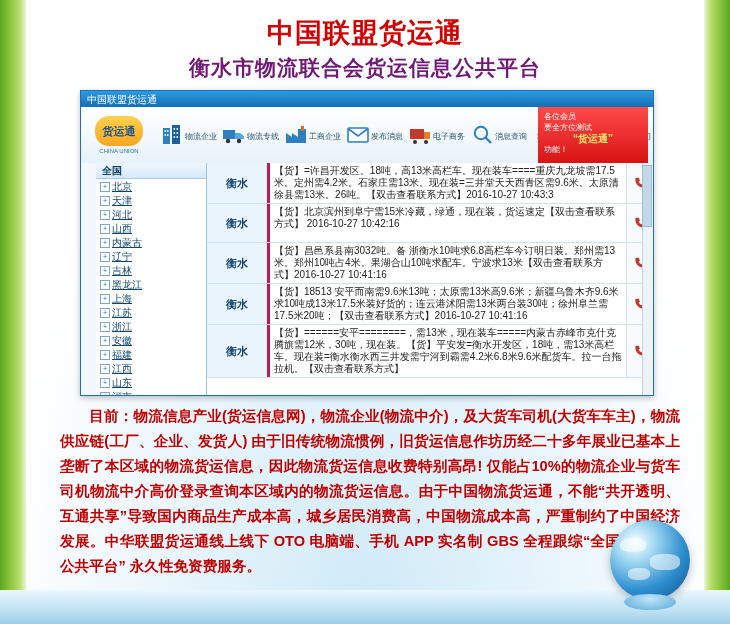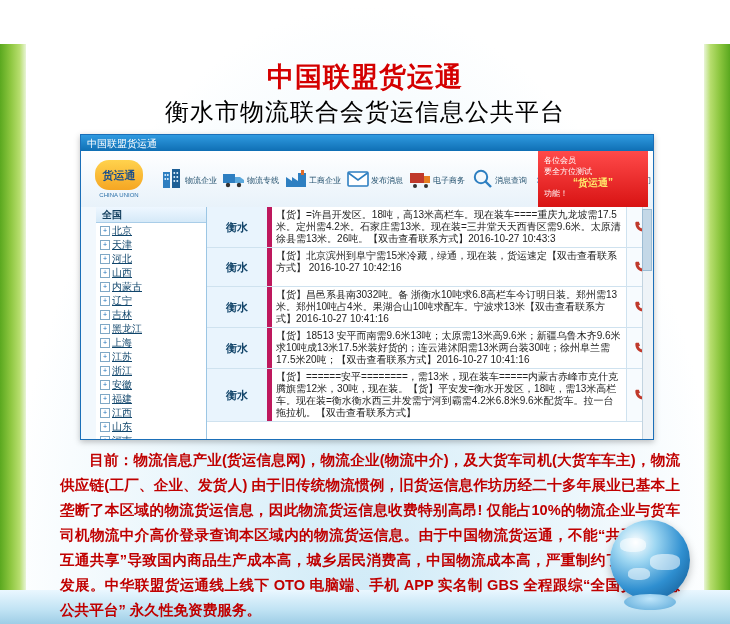--- a/index.html
+++ b/index.html
@@ -9,26 +9,26 @@
     background:
       radial-gradient(ellipse at 50% 100%, #cfeaf7 0%, #eaf6fc 40%, #ffffff 70%),
       linear-gradient(#ffffff,#ffffff);
     position:relative;
   }
   
   .band{position:absolute;top:0;bottom:0;width:26px;background:linear-gradient(90deg,#5aa81f,#8cc63f 40%,#b6dd6d 75%,#e8f5d6);}
   .band.left{left:0;}
   .band.right{right:0;background:linear-gradient(270deg,#5aa81f,#8cc63f 40%,#b6dd6d 75%,#e8f5d6);}
   .band-bottom{position:absolute;left:0;right:0;bottom:0;height:34px;background:linear-gradient(180deg,#eaf7ff,#bfe2f3 60%,#9ecde6);}
-  .page{position:absolute;inset:0;margin-top:44px;}
+  .page{position:absolute;inset:0;}
 
   
   .title-wrap{position:absolute;top:16px;left:0;right:0;text-align:center;}
   .title1{color:#d40000;font-size:27px;font-weight:bold;letter-spacing:1px;line-height:34px;text-shadow:0 1px 0 #fff;}
-  .title2{color:#000000;font-size:24px;font-weight:normal;letter-spacing:1px;line-height:36px;text-shadow:0 1px 0 #fff;}
+  .title2{color:#701a75;font-size:21px;font-weight:bold;letter-spacing:1px;line-height:36px;text-shadow:0 1px 0 #fff;}
 
   
   .app{position:absolute;left:80px;top:90px;width:572px;height:304px;
        border:1px solid #1b6fb8;background:#f2f8fd;box-shadow:0 2px 6px rgba(0,0,0,.25);overflow:hidden;}
   .app-title{height:16px;background:linear-gradient(180deg,#2f9ae0,#0f6fb4);color:#fff;font-size:10px;
              padding:2px 0 0 6px;box-sizing:border-box;}
   .app-toolbar{height:56px;background:linear-gradient(180deg,#ffffff,#e8f2fa);display:flex;align-items:center;position:relative;}
   .logo{width:76px;height:52px;display:flex;flex-direction:column;align-items:center;justify-content:center;}
   .logo-badge{width:48px;height:30px;background:linear-gradient(180deg,#ffd24d,#f5a623);border-radius:14px;
               color:#1b4f8a;font-size:11px;font-weight:bold;display:flex;align-items:center;justify-content:center;}
@@ -47,21 +47,21 @@
   .side-head{height:15px;background:linear-gradient(180deg,#eef7ff,#d5e9f8);border-bottom:1px solid #a9cde8;
              font-size:10px;color:#14405f;padding-left:6px;line-height:15px;font-weight:bold;}
   .side-list{padding:1px 0 0 0;}
   .side-item{font-size:10px;color:#10456b;line-height:14px;padding-left:16px;position:relative;text-decoration:underline;}
   .side-item .plus{position:absolute;left:4px;top:2px;width:8px;height:8px;border:1px solid #7fa8c6;background:#fff;
                    font-size:7px;line-height:7px;text-align:center;color:#1b6fb8;}
 
   .list{flex:1;background:#ffffff;position:relative;overflow:hidden;}
   .row{display:flex;border-bottom:1px solid #cfe2ef;min-height:38px;}
   .row .city{width:60px;background:#e9f4fd;color:#13456a;font-size:11px;font-weight:bold;
-             display:flex;align-items:center;justify-content:center;border-right:5px solid #be185d;}
+             display:flex;align-items:center;justify-content:center;border-right:3px solid #be185d;}
   .row .txt{flex:1;padding:2px 4px;font-size:10px;line-height:12px;color:#222;}
   .row .act{width:26px;display:flex;align-items:center;justify-content:center;border-left:1px solid #cfe2ef;background:#f7fbfe;}
   .phone{width:14px;height:14px;}
   .list-scroll{position:absolute;right:0;top:0;bottom:0;width:10px;background:#eef3f7;border-left:1px solid #c3d4e0;}
   .list-thumb{position:absolute;right:1px;top:2px;width:8px;height:60px;background:#c4d8e7;border:1px solid #9cbcd3;}
 
   
   .para{position:absolute;left:60px;top:404px;width:620px;color:#c00000;font-weight:bold;font-size:14.6px;
         line-height:25px;text-align:justify;text-indent:2em;}
 

